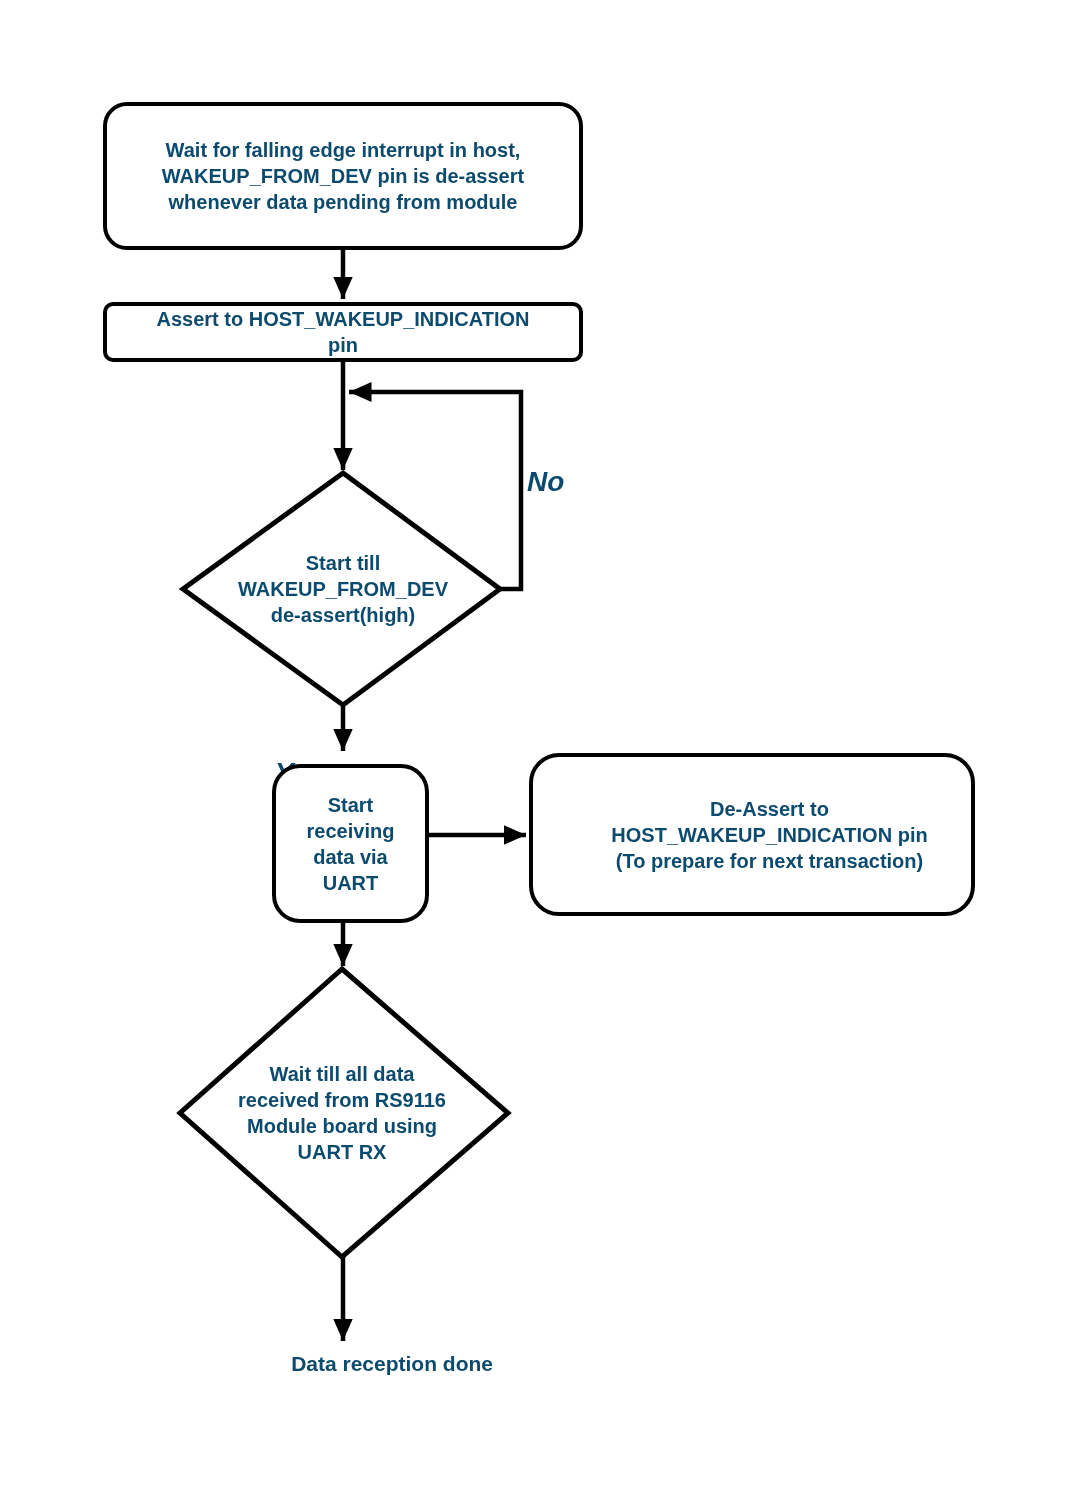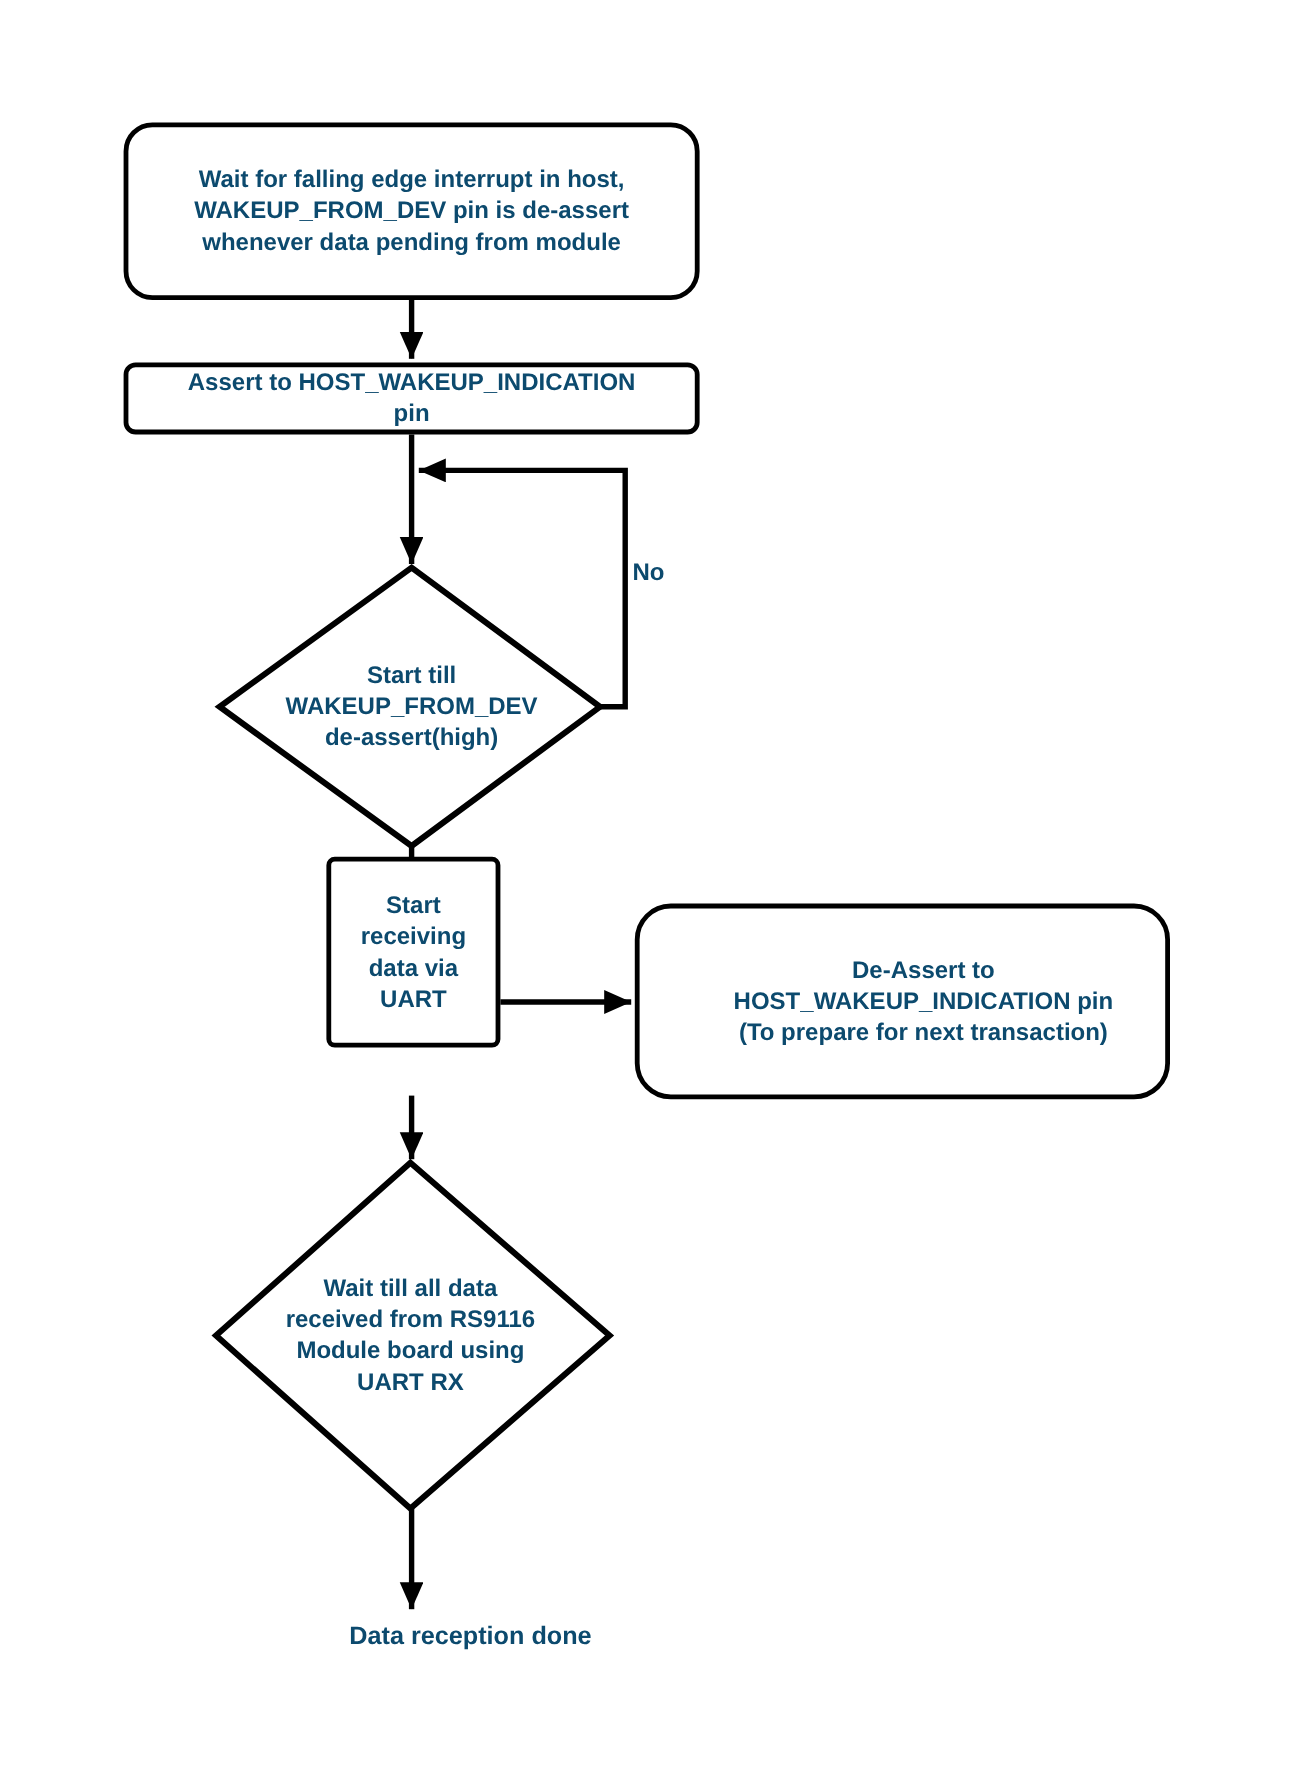--- a/index.html
+++ b/index.html
@@ -34,22 +34,23 @@
     justify-content: center;
     text-align: center;
     font-weight: bold;
     font-size: 20px;
     line-height: 1.3;
     white-space: pre-line;
   }
   .freelabel {
     position: absolute;
     font-weight: bold;
-    font-size: 20px;
+    font-size: 28px;
     white-space: pre-line;
+    font-style: italic;
   }
   .endlabel {
     position: absolute;
     font-weight: bold;
     font-size: 21px;
     text-align: right;
   }
 </style>
 </head>
 <body>
@@ -93,21 +94,21 @@
   </div>
 
   <div class="diamond-label" style="left:203px; top:529px; width:280px; height:120px;">Start till
 WAKEUP_FROM_DEV
 de-assert(high)</div>
 
   <div class="freelabel" style="left:527px; top:466px;">No</div>
 
   <div class="freelabel" style="left:275px; top:713px;margin-top:44px;">Yes</div>
 
-  <div class="node" style="left:272px; top:714px; width:145px; height:159px; border-radius:7px;">
+  <div class="node" style="left:272px; top:764px; width:157px; height:159px; border-radius:28px;">
     <div class="txt">Start
 receiving
 data via
 UART</div>
   </div>
 
   <div class="node" style="left:529px; top:753px; width:446px; height:163px; border-radius:30px;padding-left:35px;">
     <div class="txt">De-Assert to
 HOST_WAKEUP_INDICATION pin
 (To prepare for next transaction)</div>

